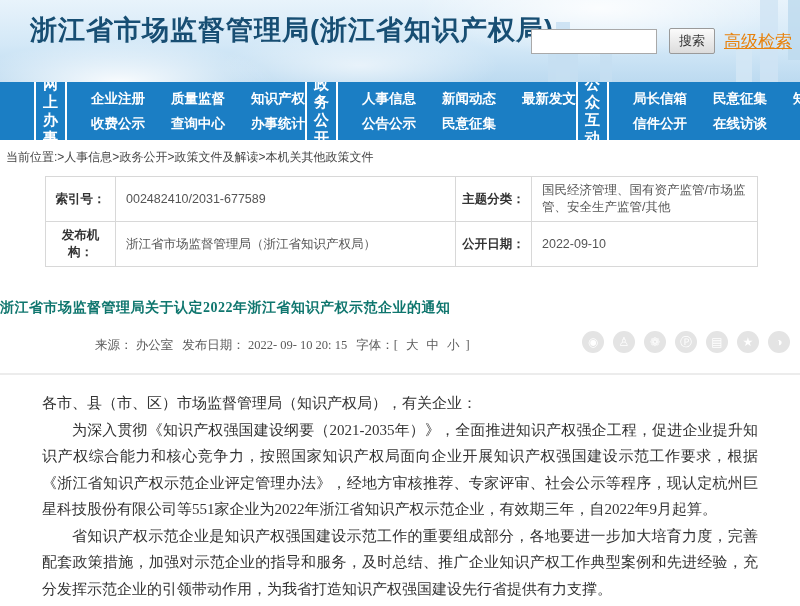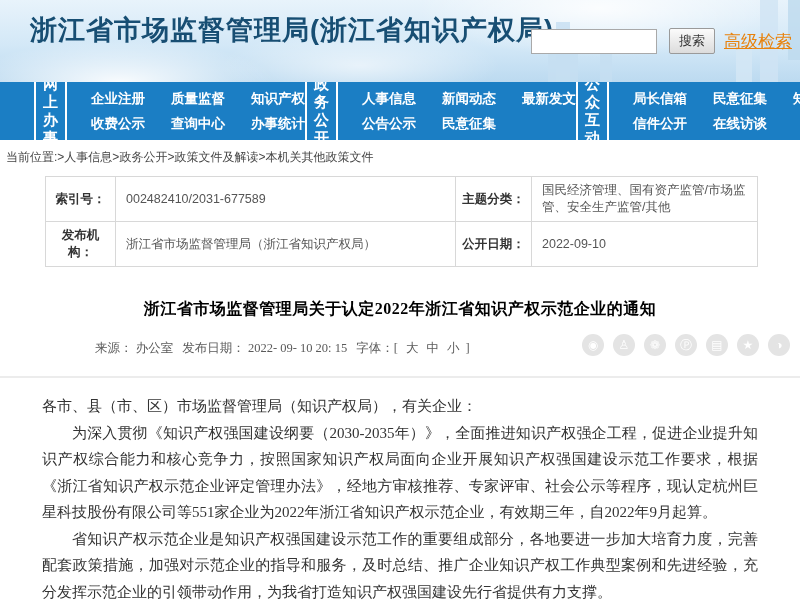--- a/index.html
+++ b/index.html
@@ -53,22 +53,22 @@
   .breadcrumb a{ color:#454545; text-decoration:none; cursor:pointer; }
 
   
   .doc-table{ border-collapse:collapse; margin:10px 0 0 45px; width:712px; table-layout:fixed; background:#fff; }
   .doc-table td{ border:1px solid #d8d8d8; font-size:12.5px; padding:5px 10px; color:#555; line-height:17px; }
   .doc-table td.lbl{ font-weight:bold; color:#333; text-align:center; padding:5px 4px; }
   .c1{ width:70px; } .c2{ width:340px; } .c3{ width:76px; } .c4{ width:226px; }
 
   
   .article-title{
-    margin-top:32px; text-align:center; font-family:"Liberation Serif","DejaVu Serif",serif;
-    font-size:16px; font-weight:bold; color:#000000; letter-spacing:.5px;
+    margin-top:32px; text-align:left; font-family:"Liberation Serif","DejaVu Serif",serif;
+    font-size:14px; font-weight:bold; color:#0f766e; letter-spacing:.5px;
   }
   .meta-row{
     position:relative; margin-top:20px; padding-left:95px; height:24px;
     font-family:"Liberation Serif","DejaVu Serif",serif; font-size:12.5px; color:#5a5a5a;
   }
   .meta-row span{ margin-right:6px; }
   .font-size-opt{ cursor:pointer; margin:0 2px; }
   .share-bar{ position:absolute; right:4px; top:-6px; display:flex; gap:3px; }
   .share-icon{
     width:22px; height:22px; border-radius:50%; background:#e4e4e4; color:#fff;
@@ -193,16 +193,16 @@
     <span class="share-icon">▤</span>
     <span class="share-icon">★</span>
     <span class="share-icon">◑</span>
   </div>
 </div>
 
 <div class="separator"></div>
 
 <div class="article-body">
   <p>各市、县（市、区）市场监督管理局（知识产权局），有关企业：</p>
-  <p class="indent">为深入贯彻《知识产权强国建设纲要（2030-2035年）》，全面推进知识产权强企工程，促进企业提升知识产权综合能力和核心竞争力，按照国家知识产权局面向企业开展知识产权强国建设示范工作要求，根据《浙江省知识产权示范企业评定管理办法》，经地方审核推荐、专家评审、社会公示等程序，现认定杭州巨星科技股份有限公司等551家企业为2022年浙江省知识产权示范企业，有效期三年，自2022年9月起算。</p>
+  <p class="indent">为深入贯彻《知识产权强国建设纲要（2021-2035年）》，全面推进知识产权强企工程，促进企业提升知识产权综合能力和核心竞争力，按照国家知识产权局面向企业开展知识产权强国建设示范工作要求，根据《浙江省知识产权示范企业评定管理办法》，经地方审核推荐、专家评审、社会公示等程序，现认定杭州巨星科技股份有限公司等551家企业为2022年浙江省知识产权示范企业，有效期三年，自2022年9月起算。</p>
   <p class="indent">省知识产权示范企业是知识产权强国建设示范工作的重要组成部分，各地要进一步加大培育力度，完善配套政策措施，加强对示范企业的指导和服务，及时总结、推广企业知识产权工作典型案例和先进经验，充分发挥示范企业的引领带动作用，为我省打造知识产权强国建设先行省提供有力支撑。</p>
 
 </div>
 
 </body></html>

